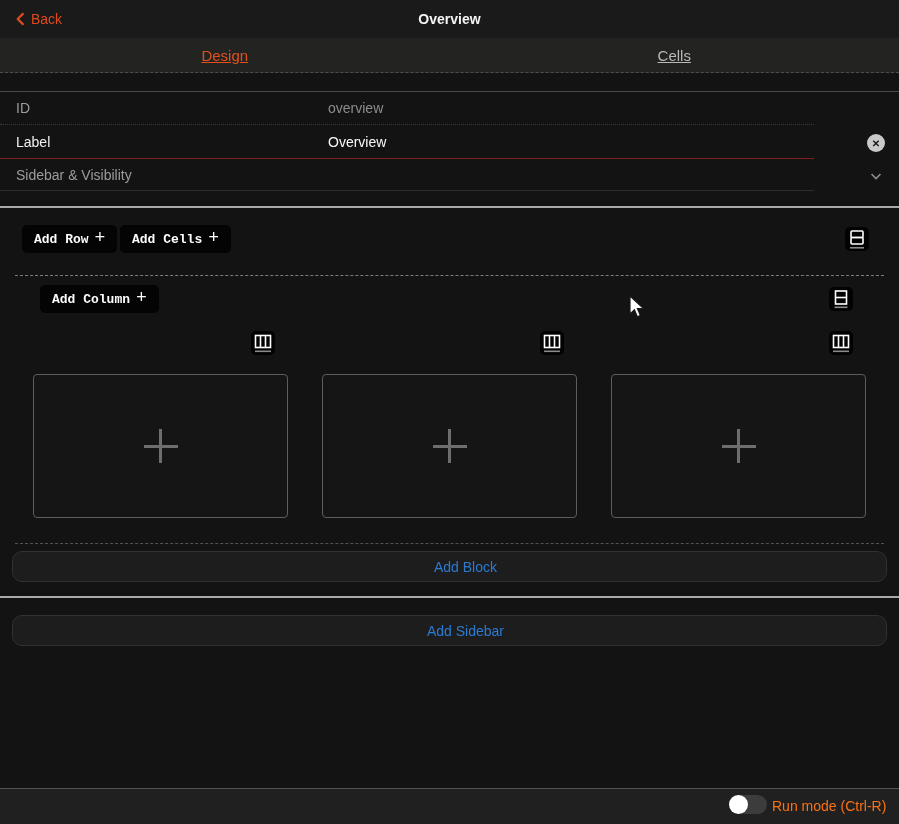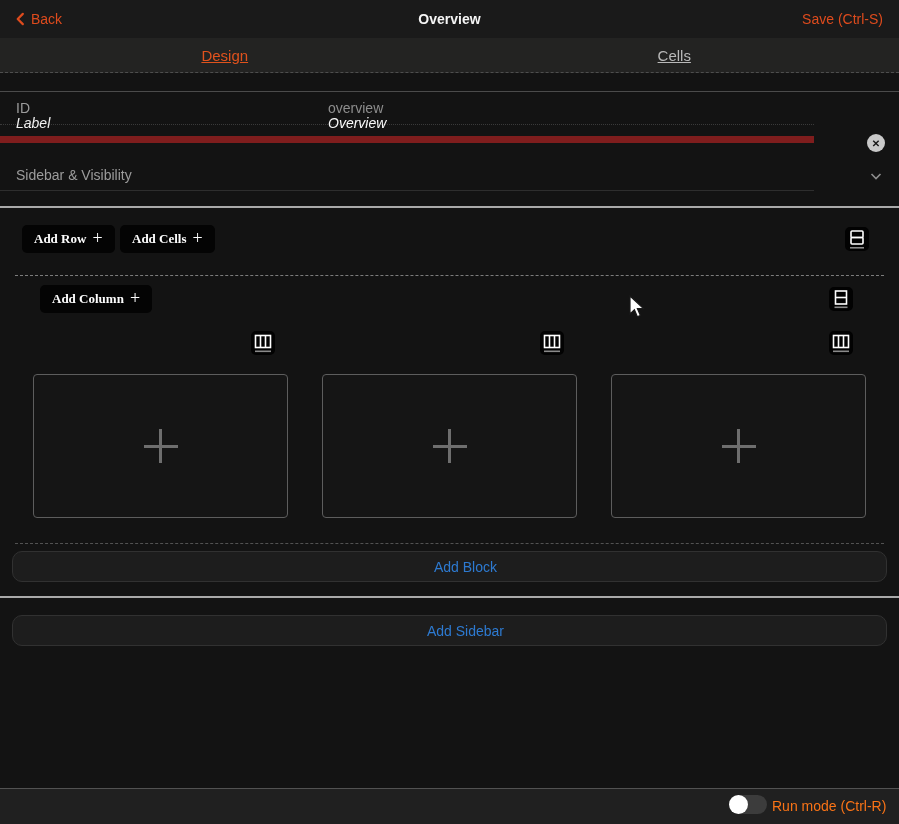--- a/index.html
+++ b/index.html
@@ -26,21 +26,21 @@
   .tabbar { left:0; top:38px; width:899px; height:35px; background:#232322;
             border-bottom:1px dashed #4e4e4e; display:flex; }
   .tab { flex:1; display:flex; align-items:center; justify-content:center; font-size:15px; cursor:pointer;text-decoration:underline; }
   .tab-design { color:#e0521d; }
   .tab-code   { color:#b9b9b9; }
 
   
   .form-top-line { left:0; top:91px; width:899px; height:0; border-top:1px solid #4b4b4b; }
   .form-row { left:0; width:814px; display:flex; align-items:center; }
   .row-id      { top:92px;  height:33px; border-bottom:1px dotted #3a3a3a; }
-  .row-label   { top:110px; height:33px; border-bottom:7px solid #7f1d1d;font-style:italic; }
+  .row-label   { top:126px; height:33px; border-bottom:1px solid #7f1d1d; }
   .row-sidebar { top:160px; height:31px; border-bottom:1px solid #2e2e2e; }
   .f-label { margin-left:16px; font-size:14px; }
   .lbl-dim { color:#9c9c9c; }
   .lbl-bright { color:#f0f0f0; }
   .f-value { position:absolute; left:328px; font-size:14px; }
   .val-dim { color:#8d8d8d; }
   .val-bright { color:#fafafa; }
   .clear-btn { left:867px; top:134px; width:18px; height:18px; border-radius:50%;
                background:#c9c9c9; display:flex; align-items:center; justify-content:center;
                color:#141414; font-size:10px; font-weight:bold; cursor:pointer; }
@@ -50,21 +50,21 @@
   .bright-div { left:0; width:899px; height:2px; background:#a9a9a9; }
   .bd-1 { top:206px; }
   .bd-2 { top:596px; }
   .dash-div { left:15px; width:869px; height:0; }
   .dd-row-top { top:275px; border-top:1px dashed #7d7d7d; }
   .dd-row-bot { top:543px; border-top:1px dashed #525252; }
 
   
   .blk-btn { background:#040404; border:none; border-radius:5px; height:28px;
              display:flex; align-items:center; padding:0 12px; gap:6px; cursor:pointer;
-             color:#fdfdfd; font-size:13px; font-weight:bold; font-family:Liberation Serif, serif; }
+             color:#fdfdfd; font-size:13px; font-weight:bold; font-family:Liberation Mono, monospace; }
   .blk-btn .plus { font-size:18px; font-weight:normal; line-height:1; margin-top:-2px; }
   .btn-add-row    { left:22px;  top:225px; }
   .btn-add-cells  { left:120px; top:225px; }
   .btn-add-column { left:40px;  top:285px; }
 
   .icon-sq { width:24px; height:24px; background:#020202; border-radius:5px;
              display:flex; align-items:center; justify-content:center; cursor:pointer; }
   .ic-rows     { left:845px; top:227px; }
   .ic-rowsplit { left:829px; top:287px; }
   .ic-col-1 { left:251px; top:331px; }
@@ -105,21 +105,20 @@
 <body>
 
 <div class="abs header">
   <div class="abs back-btn">
     <svg width="13" height="14" viewBox="0 0 14 14">
       <path d="M9.5 1.5 L4 7 L9.5 12.5" fill="none" stroke="#de4b1d" stroke-width="2.4" stroke-linecap="round" stroke-linejoin="round"></path>
     </svg>
     <span>Back</span>
   </div>
   <div class="abs page-title">Overview</div>
-  <div class="abs save-btn">Save (Ctrl-S)</div>
 </div>
 
 <div class="abs tabbar">
   <div class="tab tab-design">Design</div>
   <div class="tab tab-code">Cells</div>
 </div>
 
 <div class="abs form-top-line"></div>
 
 <div class="abs form-row row-id">

